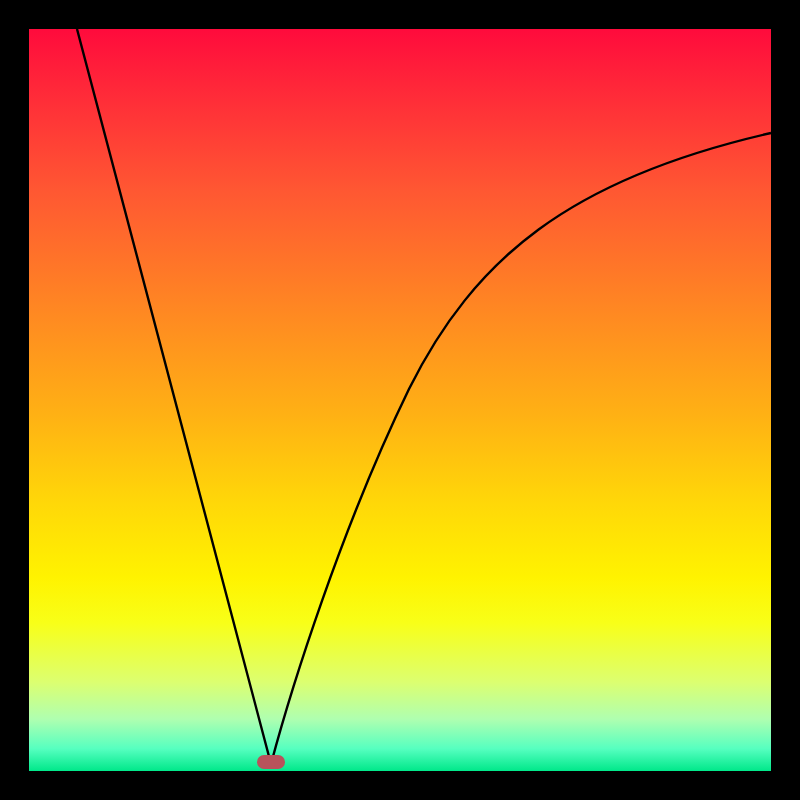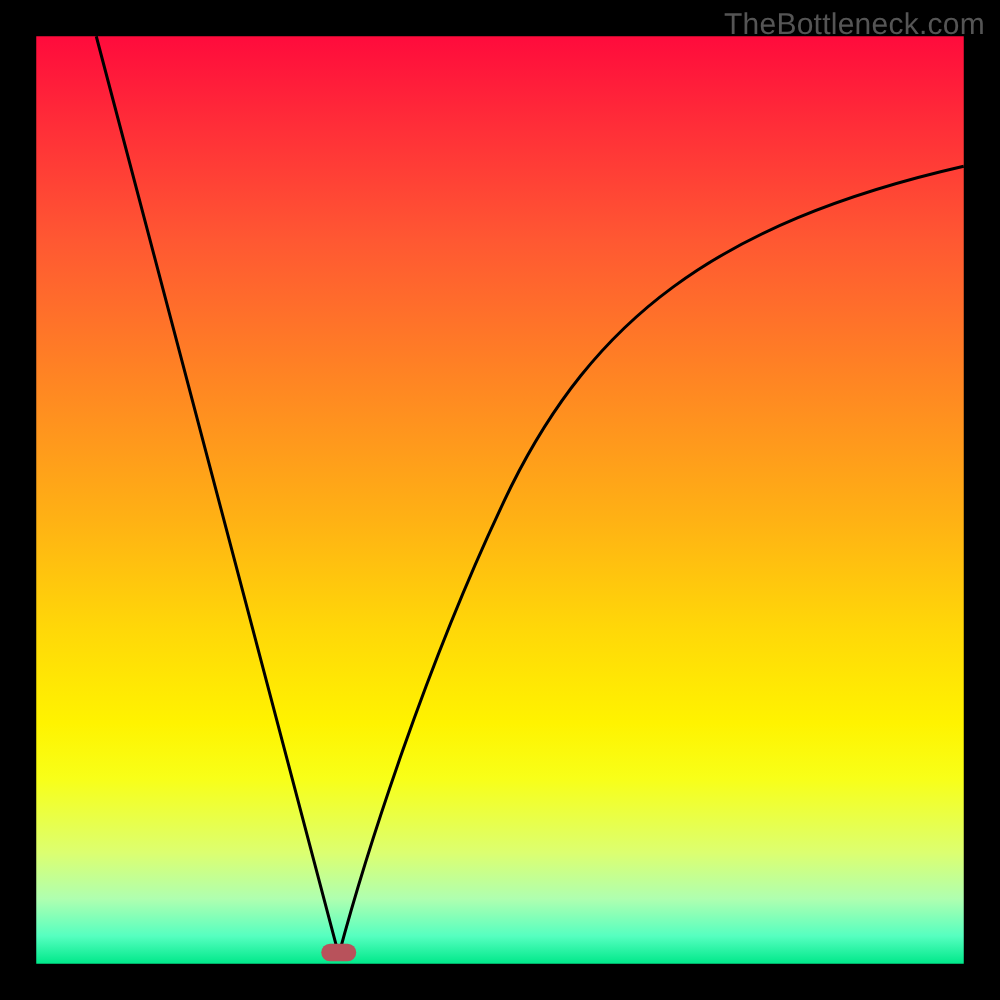--- a/index.html
+++ b/index.html
@@ -75,14 +75,13 @@
       <path fill="none" stroke="#000" stroke-width="2.4" d="M 48 0
                L 242 735
                C 262 660, 312 500, 380 360
                C 445 230, 540 150, 742 104"></path>
     </svg>
 
     <div class="marker" style="left:228px; top:726px;"></div>
 
   </div>
 
-  <div class="watermark">TheBottleneck.com</div>
 </div>
 
 </body></html>

